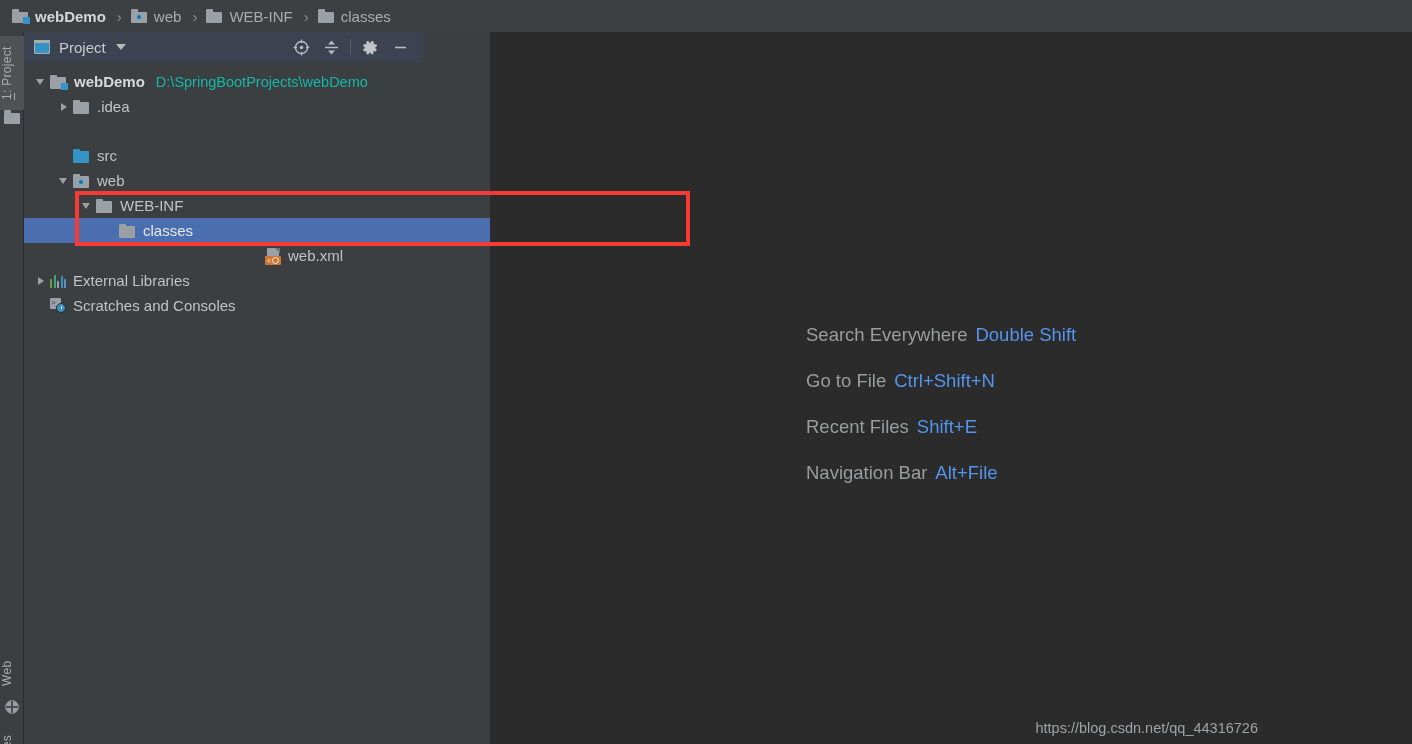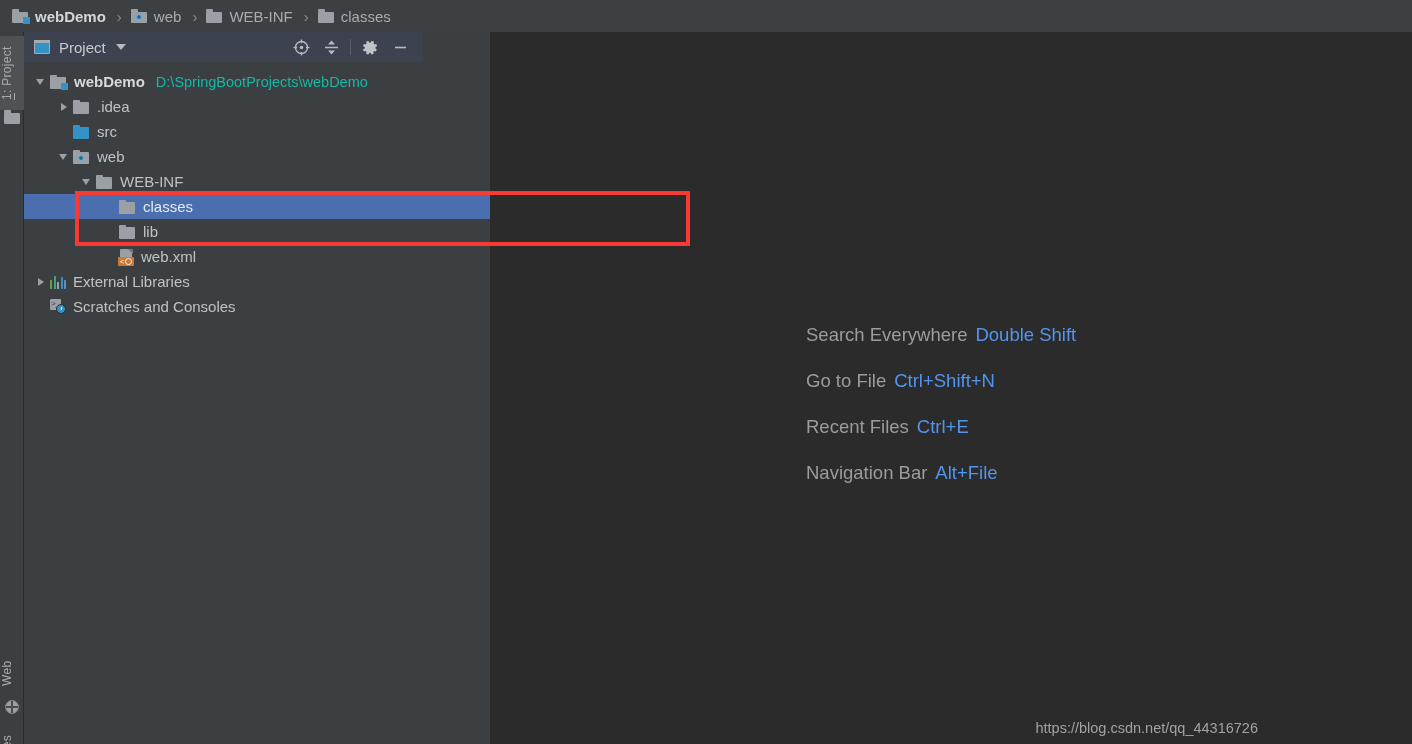--- a/index.html
+++ b/index.html
@@ -366,21 +366,21 @@
 
       <div class="trow" style="padding-left:33px;">
         <span class="arrow right"></span>
         <span class="ficon">
           <span class="tab"></span>
             <span class="body"></span>
         </span>
         <span class="tlabel">.idea</span>
       </div>
 
-      <div class="trow" style="padding-left:33px;">
+      <div class="trow" style="padding-left:33px;margin-top:24px;">
         <span class="arrow"></span>
         <span class="ficon teal">
           <span class="tab"></span>
             <span class="body"></span>
         </span>
         <span class="tlabel">src</span>
       </div>
 
       <div class="trow" style="padding-left:33px;">
         <span class="arrow down"></span>
@@ -403,30 +403,22 @@
 
       <div class="trow selected" style="padding-left:79px;">
         <span class="arrow"></span>
         <span class="ficon">
           <span class="tab"></span>
             <span class="body"></span>
         </span>
         <span class="tlabel">classes</span>
       </div>
 
-      <div class="trow" style="padding-left:79px;">
-        <span class="arrow"></span>
-        <span class="ficon">
-          <span class="tab"></span>
-            <span class="body"></span>
-        </span>
-        <span class="tlabel">lib</span>
-      </div>
-
-      <div class="trow" style="padding-left:79px;">
+
+      <div class="trow" style="padding-left:79px;justify-content:center;">
         <span class="arrow"></span>
         <span class="fileicon">
           <span class="page"></span>
             <span class="fold"></span>
           <span class="tag xml"><span>&lt;</span><span class="gsym"></span></span>
         </span>
         <span class="tlabel">web.xml</span>
       </div>
 
 
@@ -456,21 +448,21 @@
 
   <div id="editor-area">
     <div id="hints">
       <div class="hint-row">
         <span>Search Everywhere</span><span class="hint-key">Double Shift</span>
       </div>
       <div class="hint-row">
         <span>Go to File</span><span class="hint-key">Ctrl+Shift+N</span>
       </div>
       <div class="hint-row">
-        <span>Recent Files</span><span class="hint-key">Ctrl+E</span>
+        <span>Recent Files</span><span class="hint-key">Shift+E</span>
       </div>
       <div class="hint-row">
         <span>Navigation Bar</span><span class="hint-key">Alt+File</span>
       </div>
     </div>
     <div id="watermark">https://blog.csdn.net/qq_44316726</div>
   </div>
 
   <div id="annotation-box"></div>
 

